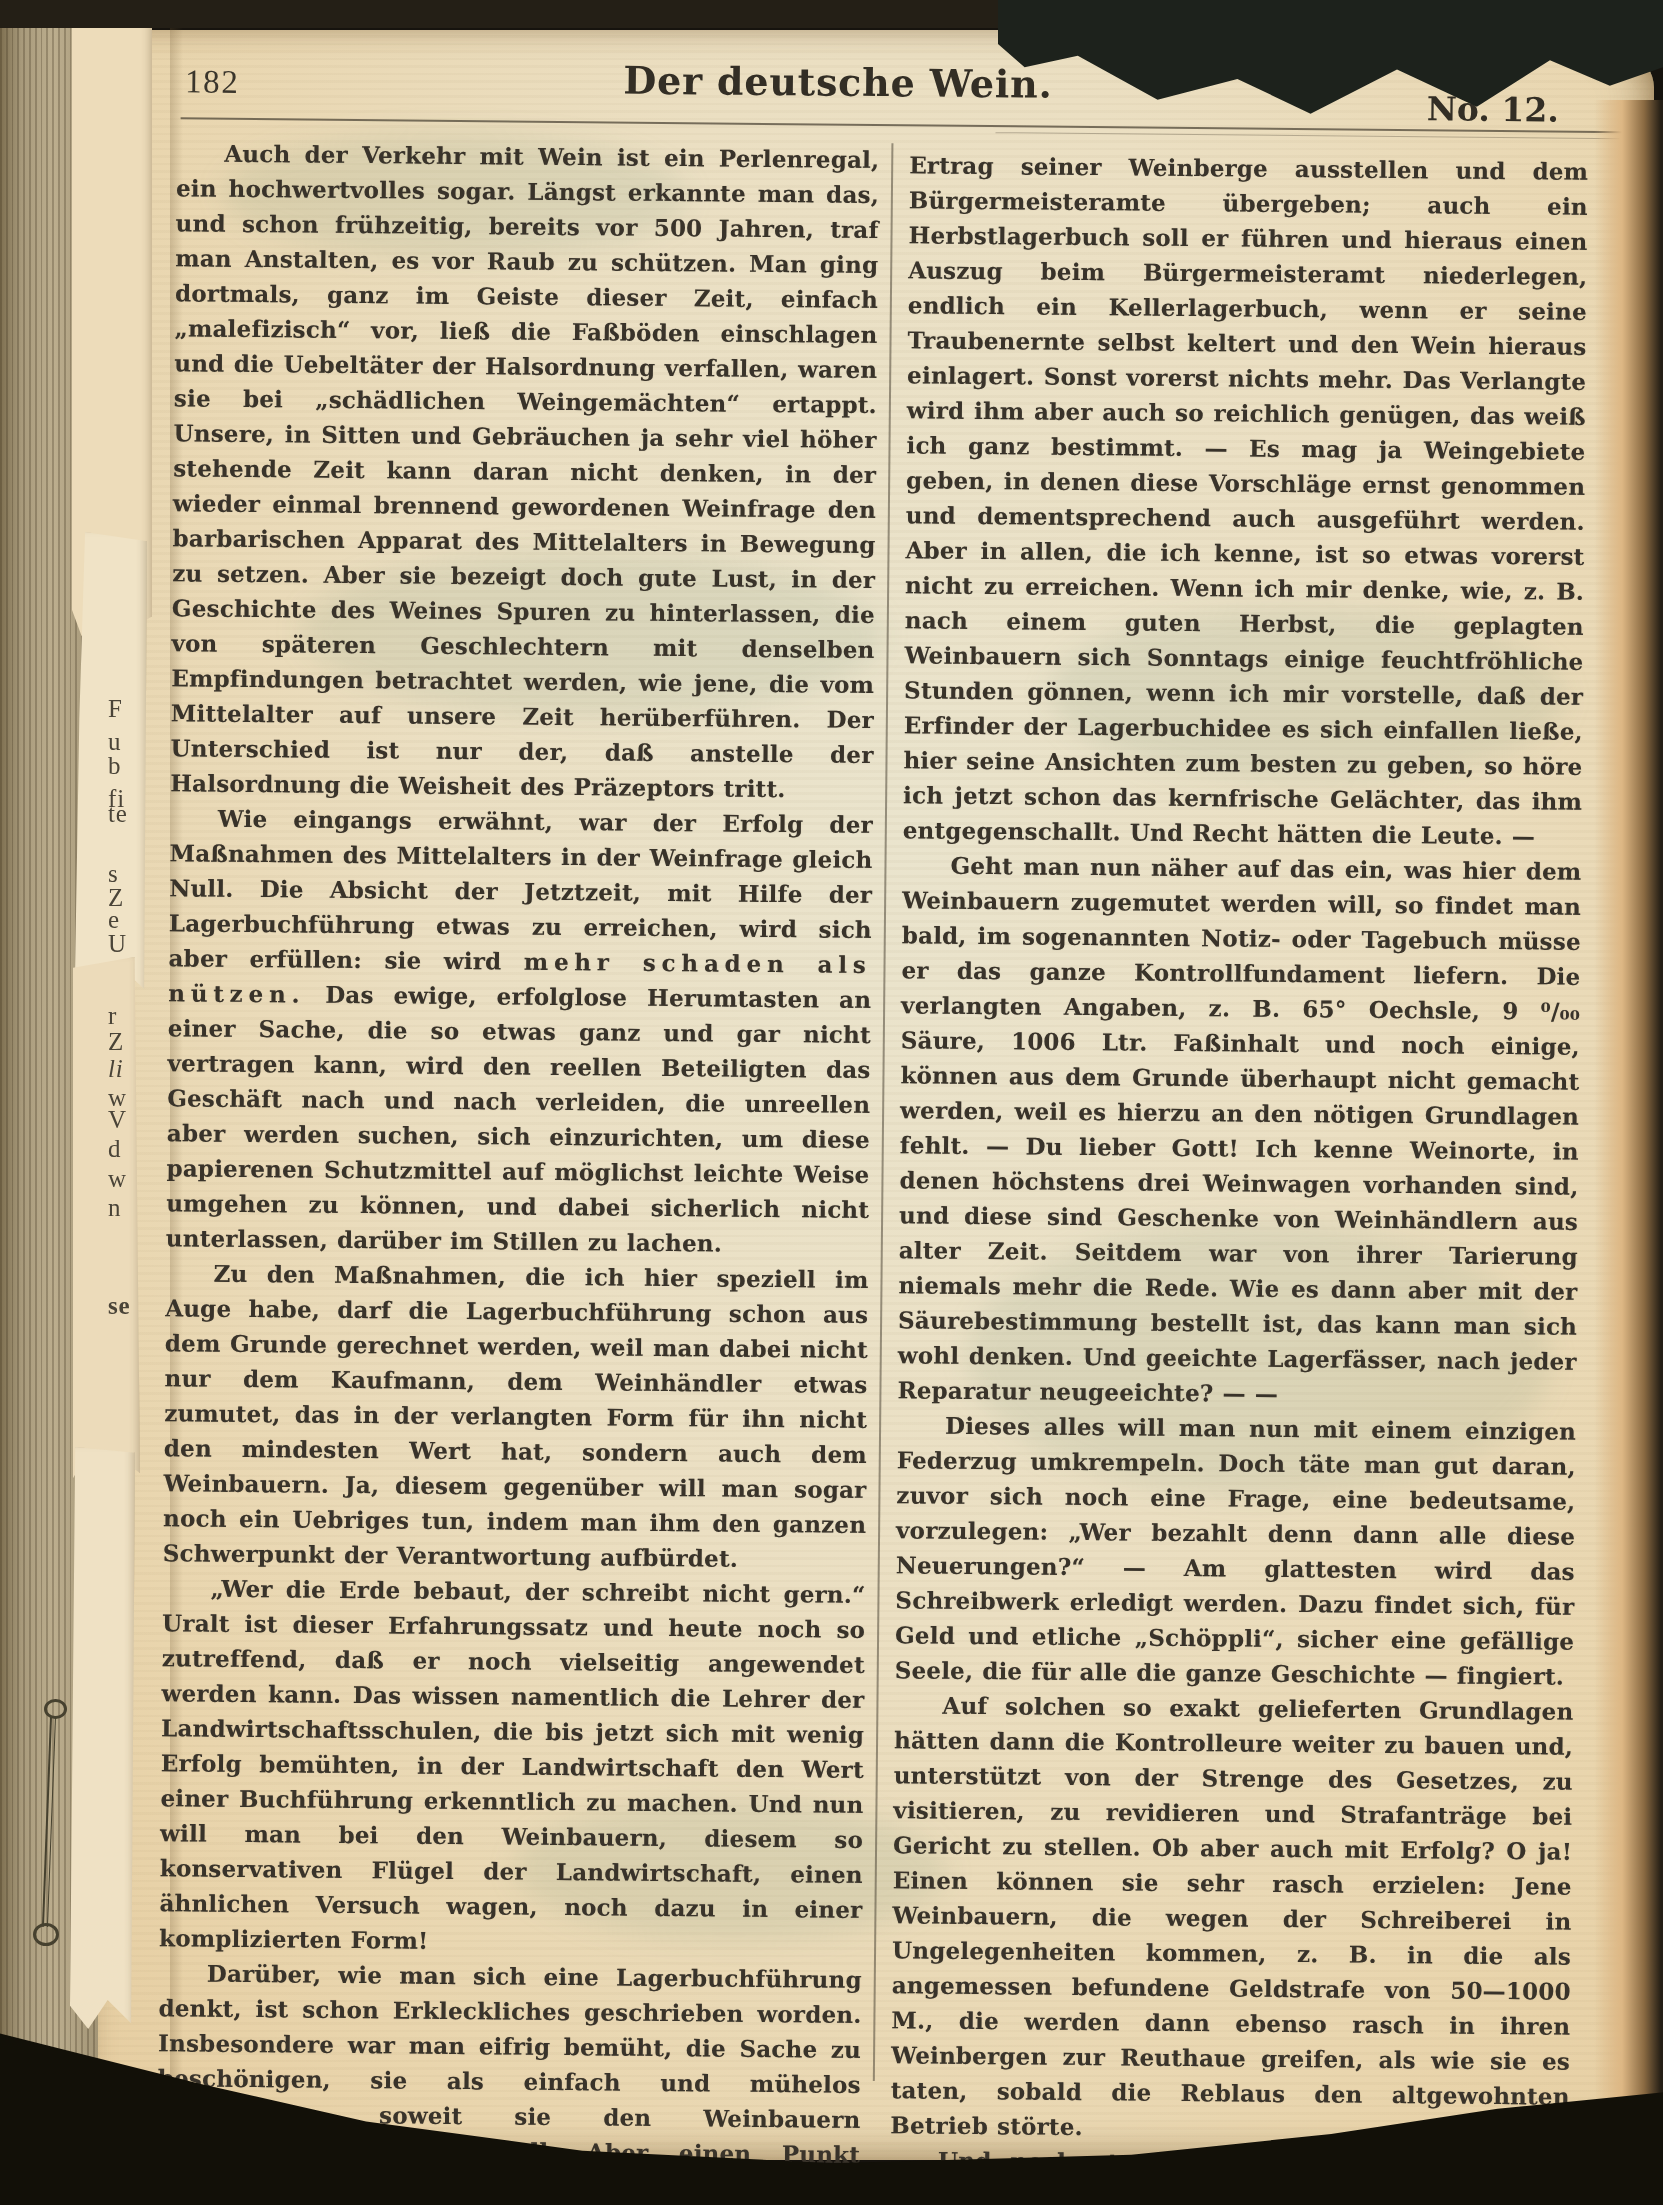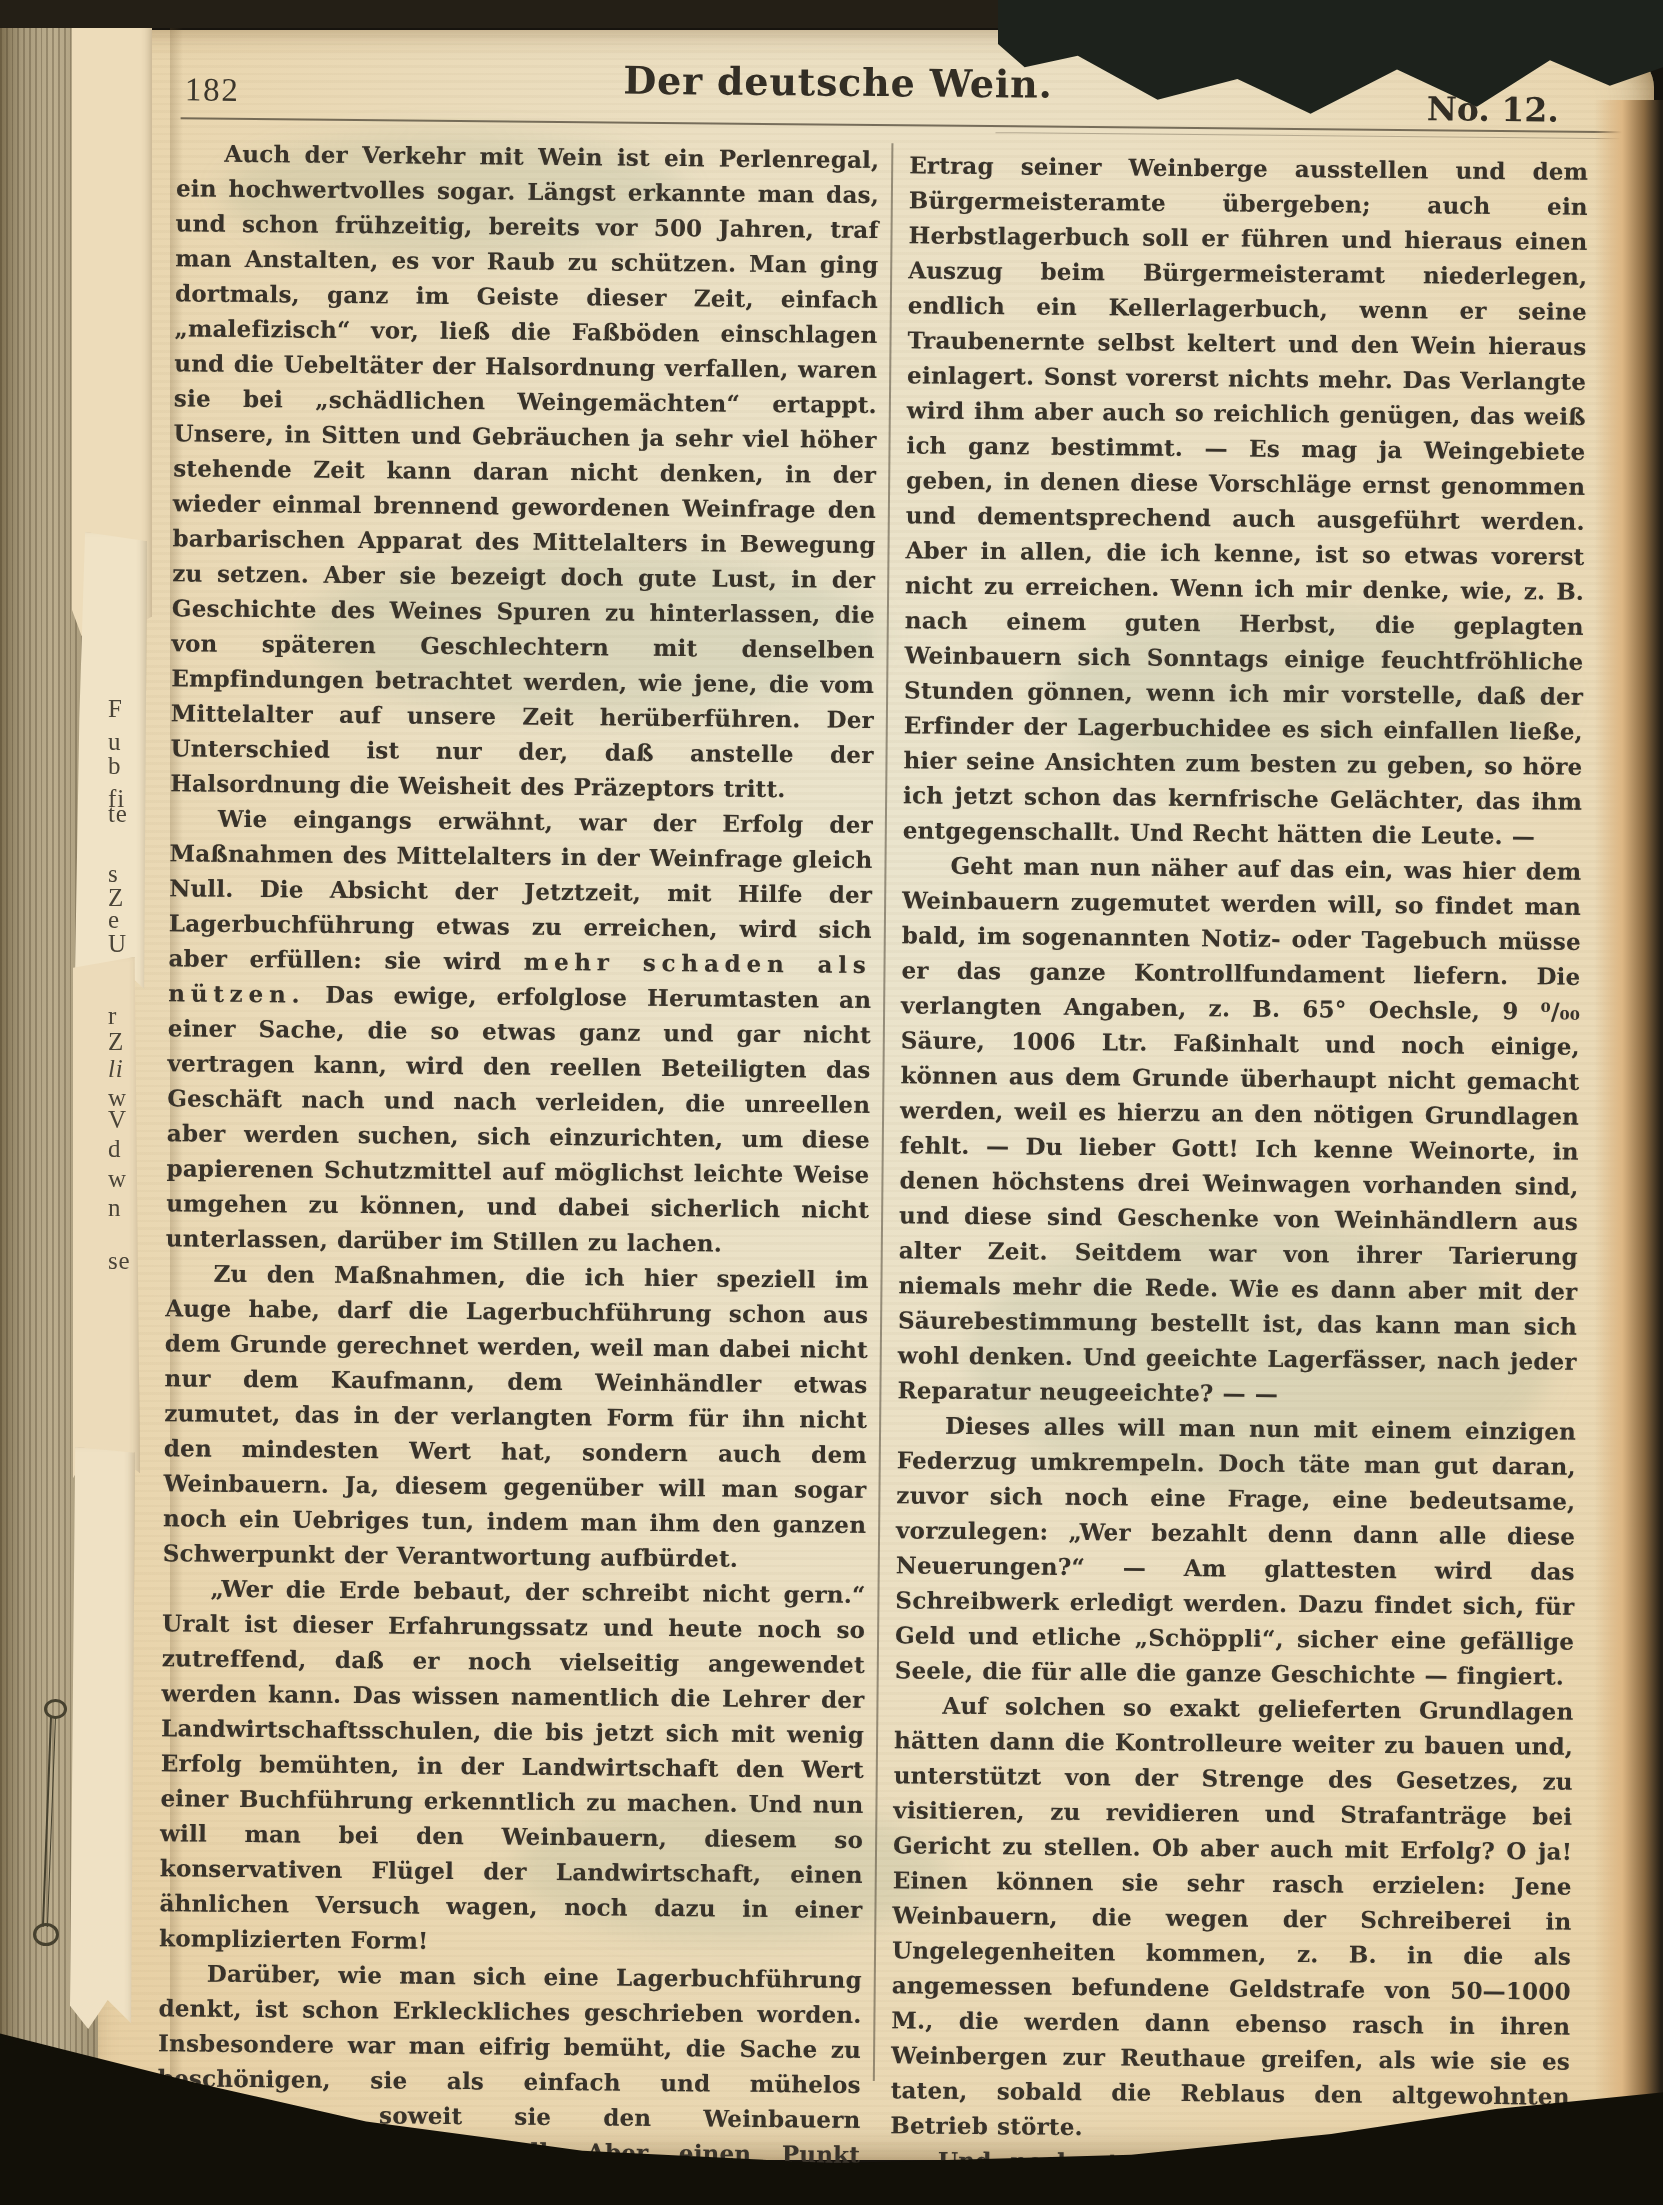--- a/index.html
+++ b/index.html
@@ -75,21 +75,21 @@
     border-left:2.5px solid #46412f;border-right:1.7px solid #46412f;
     transform:rotate(2.2deg);transform-origin:top center;
   }
   
   .sheet{
     position:absolute;left:98px;top:30px;width:1556px;height:2130px;z-index:3;
     transform:rotate(.55deg);transform-origin:50px 50px;color:var(--ink);
   }
   .ghost{position:absolute;filter:blur(13.3px);background:rgba(120,150,118,.14);border-radius:50%;}
   .pageno{position:absolute;left:87px;top:33px;font-family:"Liberation Serif",serif;
-          font-size:33px;letter-spacing:1.7px;color:#3b362c;margin-top:8px;}
+          font-size:33px;letter-spacing:1.7px;color:#3b362c;}
   .jtitle{position:absolute;left:191px;top:23px;width:1098px;text-align:center;
           font-size:38px;font-weight:700;letter-spacing:0.8px;color:#332e25;}
   .issue{position:absolute;left:1329px;top:47px;font-size:33px;font-weight:700;color:#332e25;}
   .rule{position:absolute;left:83px;top:87px;width:1447px;height:1.7px;background:var(--rule);opacity:.75;}
   .rule2{position:absolute;left:898px;top:94px;width:624px;height:0.8px;background:var(--rule);opacity:.35;}
   .divider{position:absolute;left:794px;top:106px;width:1.7px;height:1938px;background:var(--rule);opacity:.55;}
   .col{position:absolute;top:105px;}
   .col.left{left:79px;width:703px;}
   .col.right{left:812px;top:110px;width:679px;}
   .para{
@@ -156,21 +156,21 @@
     <span class="fragment" style="top: 906px;">e</span>
     <span class="fragment" style="top: 930px;">U</span>
     <span class="fragment" style="top: 1002px;">r</span>
     <span class="fragment" style="top: 1028px;">Z</span>
     <span class="fragment" style="top: 1055px; font-style: italic;">li</span>
     <span class="fragment" style="top: 1084px;">w</span>
     <span class="fragment" style="top: 1106px;">V</span>
     <span class="fragment" style="top: 1135px;">d</span>
     <span class="fragment" style="top: 1165px;">w</span>
     <span class="fragment" style="top: 1194px;">n</span>
-    <span class="fragment" style="top: 1247px;">se</span>
+    <span class="fragment" style="top: 1292px; font-weight: bold;">se</span>
   </div>
 
 <div class="post top"></div>
 <div class="wire"></div>
 <div class="post bottom"></div>
 
 <div class="top-strip"></div>
 <div class="cover-notch"></div>
 <div class="right-curl"></div>
 <div class="bottom-shadow"></div>

